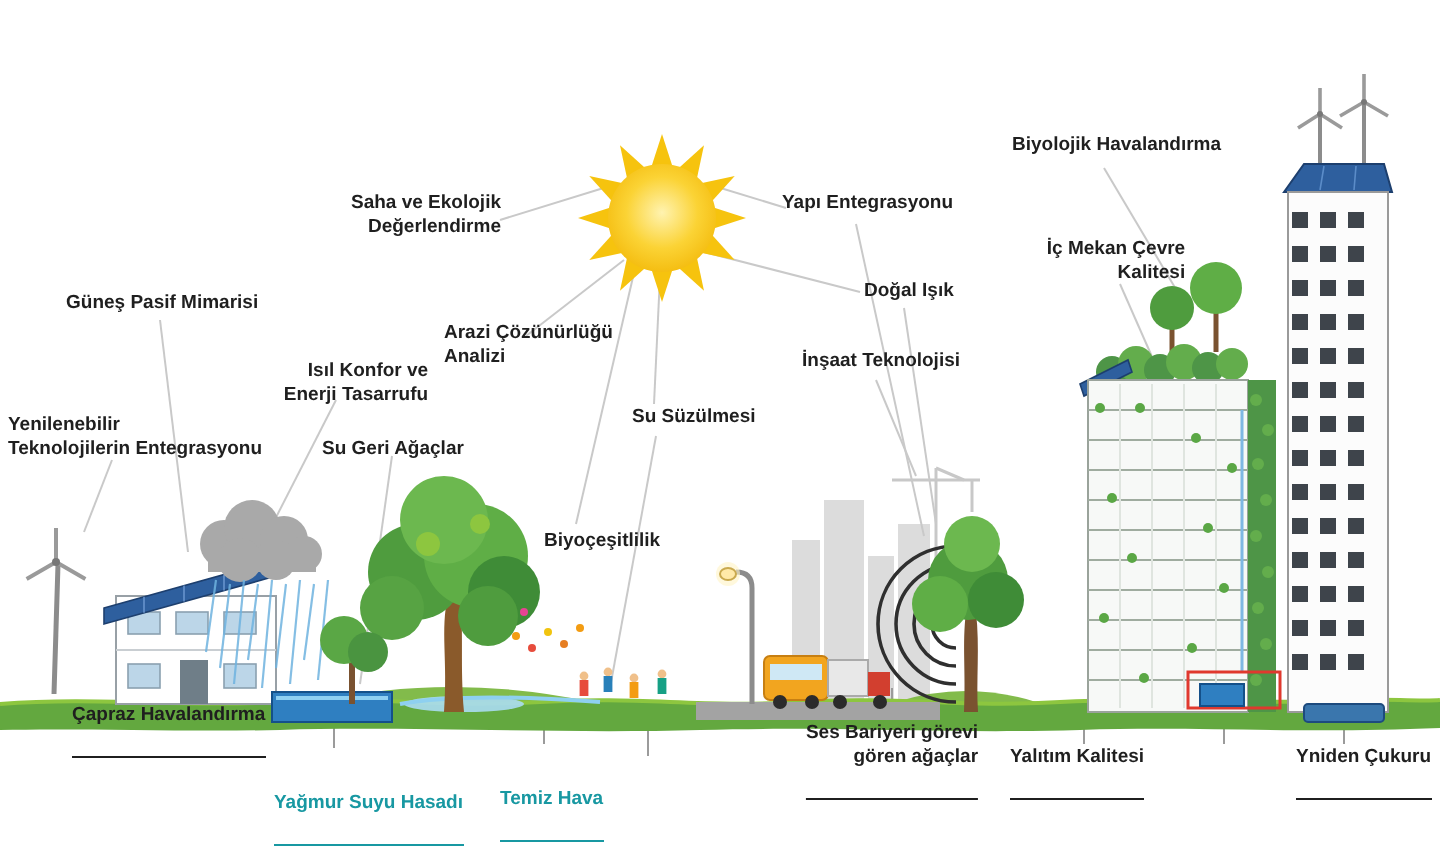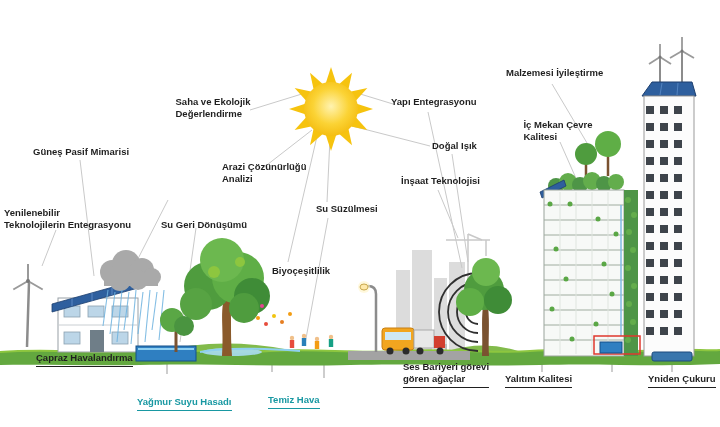--- a/index.html
+++ b/index.html
@@ -5,23 +5,23 @@
   html,body{margin:0;padding:0;background:#ffffff;}
   #canvas{
     position:relative;width:720px;height:427px;background:#ffffff;overflow:hidden;
     font-family:"Liberation Sans", sans-serif;
   }
   #scene{position:absolute;left:0;top:0;}
   .lbl{
     position:absolute;font-size:9.5px;font-weight:bold;line-height:1.25;
     color:#1f1f1f;white-space:pre-line;z-index:5;
   }
-  .lbl.c{transform:translateX(-50%);text-align:left;}
+  .lbl.c{transform:translateX(-50%);text-align:right;}
   .lbl.teal{color:#1898a2;margin-top:20px;}
-  .lbl.u{border-bottom:1.2px solid currentColor;padding-bottom:2px;}
+  .lbl.u{border-bottom:1.2px solid currentColor;padding-bottom:14px;}
 </style>
 </head>
 <body>
 
 <div id="canvas">
 
   <svg id="scene" width="720" height="427" viewBox="0 0 720 427">
     <defs>
       <radialGradient id="sungrad" cx="50%" cy="45%" r="60%">
         <stop offset="0%" stop-color="#fff3b0"></stop>
@@ -303,35 +303,37 @@
     </g>
 
     <g>
       <rect x="652" y="352" width="40" height="9" rx="2" fill="#3a76ad" stroke="#1d4b7e"></rect>
     </g>
   </svg>
 
   <div class="lbl" style="left:33px;top:146px">Güneş Pasif Mimarisi</div>
   <div class="lbl" style="left:4px;top:207px">Yenilenebilir
 Teknolojilerin Entegrasyonu</div>
-  <div class="lbl" style="left:161px;top:219px">Su Geri Dönüşümü</div>
+  <div class="lbl c" style="left:178px;top:180px">Isıl Konfor ve
+Enerji Tasarrufu</div>
+  <div class="lbl" style="left:161px;top:219px">Su Geri Ağaçlar</div>
   <div class="lbl c" style="left:213px;top:96px">Saha ve Ekolojik
 Değerlendirme</div>
   <div class="lbl" style="left:222px;top:161px">Arazi Çözünürlüğü
 Analizi</div>
   <div class="lbl" style="left:316px;top:203px">Su Süzülmesi</div>
   <div class="lbl" style="left:272px;top:265px">Biyoçeşitlilik</div>
   <div class="lbl" style="left:391px;top:96px">Yapı Entegrasyonu</div>
   <div class="lbl" style="left:432px;top:140px">Doğal Işık</div>
   <div class="lbl" style="left:401px;top:175px">İnşaat Teknolojisi</div>
-  <div class="lbl" style="left:506px;top:67px">Malzemesi İyileştirme</div>
+  <div class="lbl" style="left:506px;top:67px">Biyolojik Havalandırma</div>
   <div class="lbl c" style="left:558px;top:119px">İç Mekan Çevre
 Kalitesi</div>
 
   <div class="lbl u" style="left:36px;top:352px">Çapraz Havalandırma</div>
   <div class="lbl u teal" style="left:137px;top:376px">Yağmur Suyu Hasadı</div>
-  <div class="lbl u teal" style="left:268px;top:374px">Temiz Hava</div>
+  <div class="lbl u teal" style="left:250px;top:374px">Temiz Hava</div>
   <div class="lbl u c" style="left:446px;top:361px">Ses Bariyeri görevi
 gören ağaçlar</div>
   <div class="lbl u" style="left:505px;top:373px">Yalıtım Kalitesi</div>
   <div class="lbl u" style="left:648px;top:373px">Yniden Çukuru</div>
 
 </div>
 
 </body></html>

